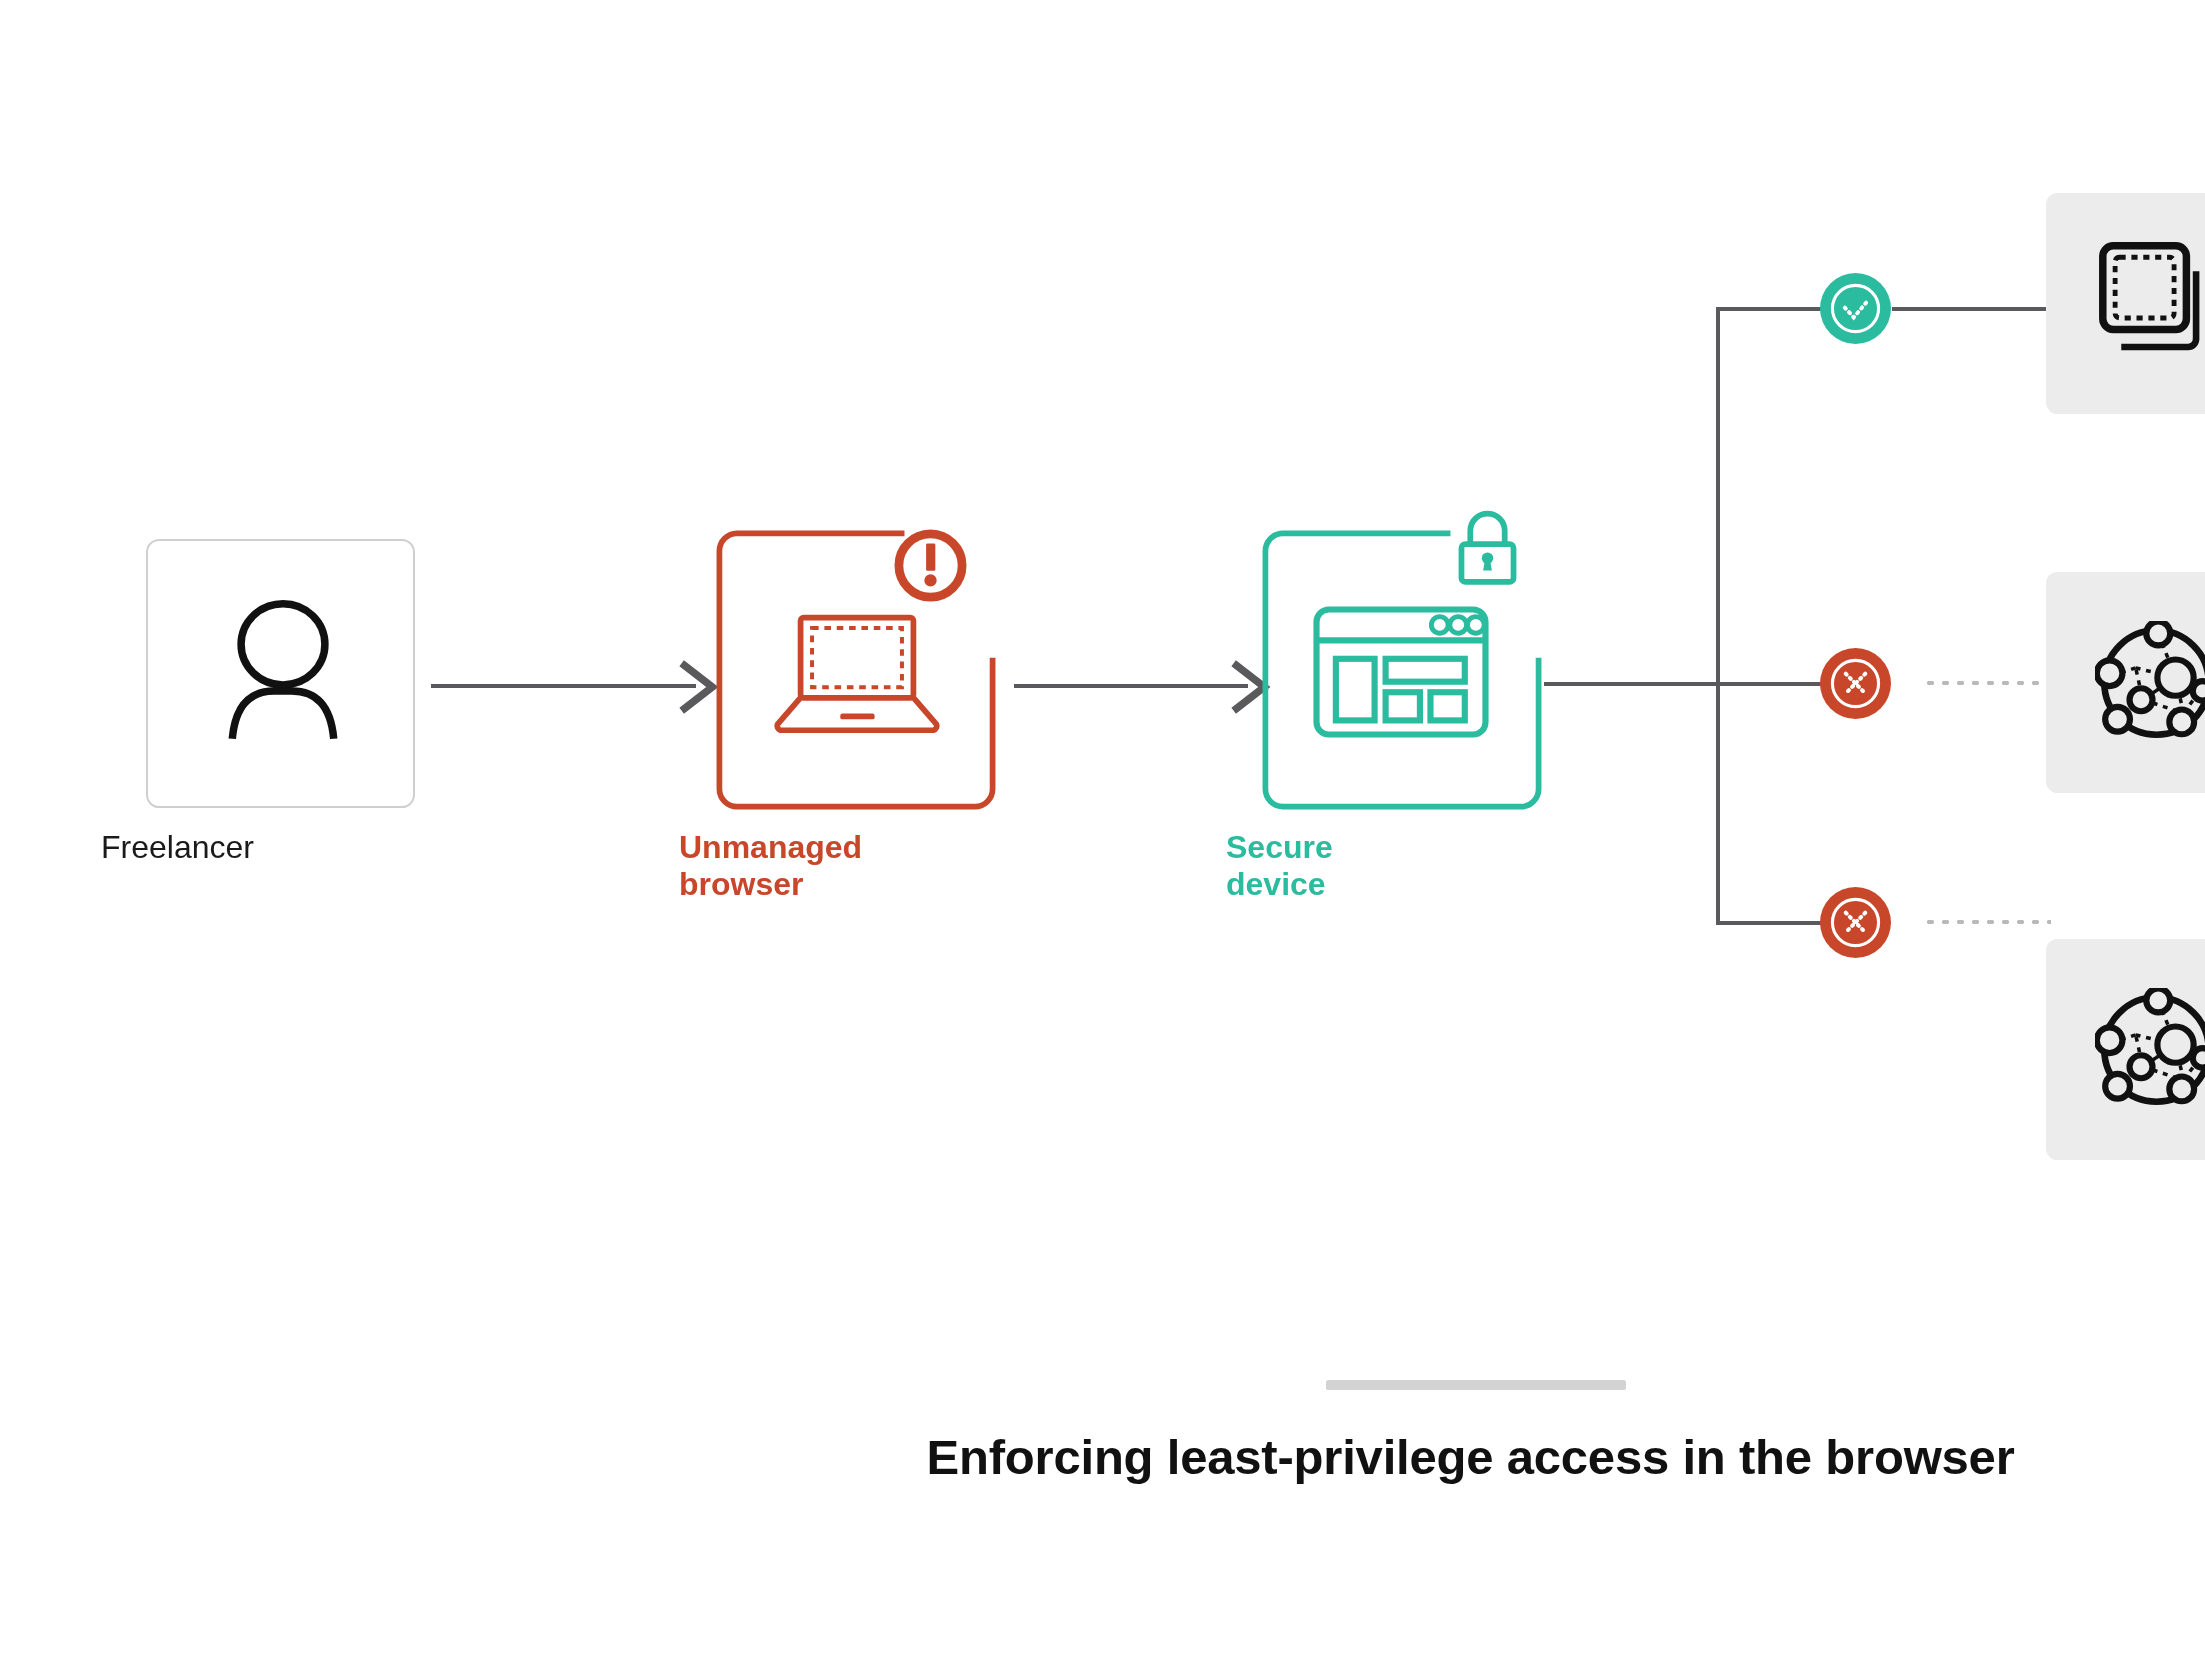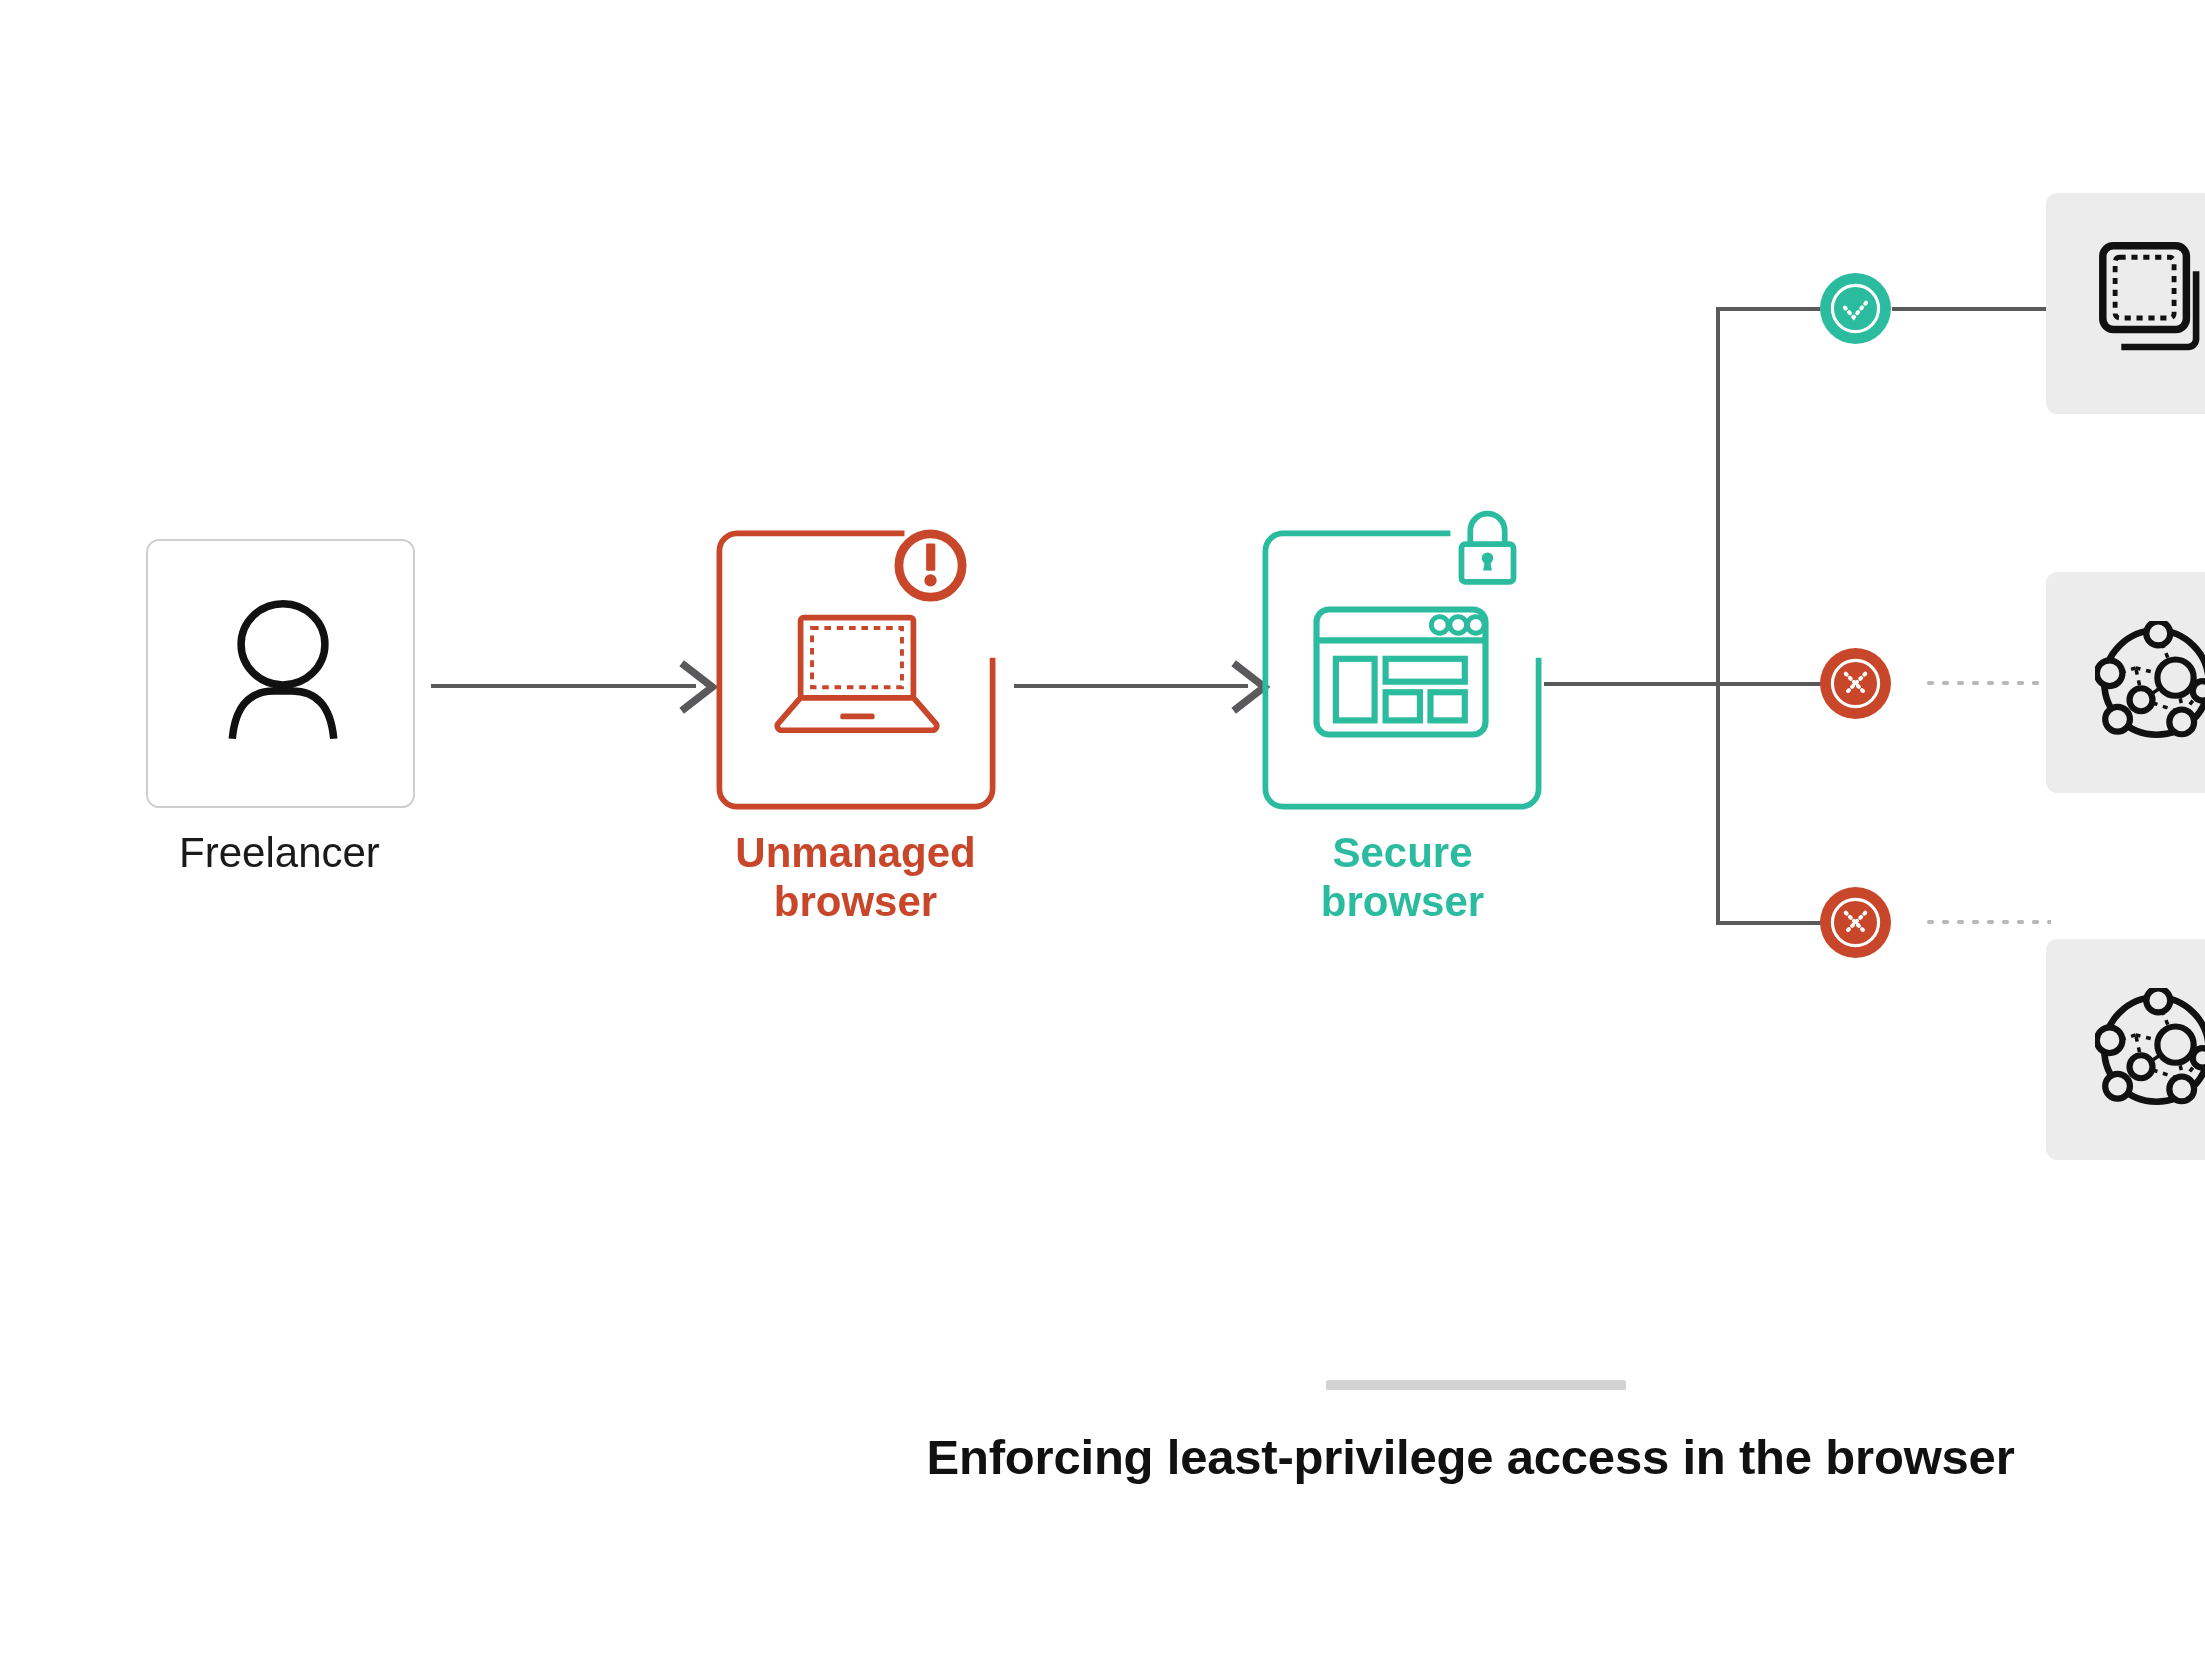--- a/index.html
+++ b/index.html
@@ -18,23 +18,22 @@
     position:absolute;
     box-sizing:border-box;
     border-radius:13.2px;
   }
   .card-plain{
     border:2.6px solid #cfcfcf;
     background:#ffffff;
   }
   .node-label{
     position:absolute;
-    text-align:center;
     color:#1a1a1a;
-    font-size:42px;
+    font-size:32px;
     line-height:1.16;
     white-space:pre-line;
   }
   .node-label.strong{font-weight:bold;}
 
   .icon-wrap{position:absolute;display:block;}
 
   
   .tile{
     position:absolute;
@@ -158,21 +157,21 @@
         <circle cx="288" cy="43" r="19" fill="none" stroke="#2bbb9e" stroke-width="11"></circle>
         <circle cx="330" cy="43" r="19" fill="none" stroke="#2bbb9e" stroke-width="11"></circle>
         <circle cx="370" cy="43" r="19" fill="none" stroke="#2bbb9e" stroke-width="11"></circle>
         <rect x="52" y="120" width="88" height="140" fill="none" stroke="#2bbb9e" stroke-width="14"></rect>
         <rect x="165" y="120" width="180" height="52" fill="none" stroke="#2bbb9e" stroke-width="14"></rect>
         <rect x="165" y="196" width="78" height="64" fill="none" stroke="#2bbb9e" stroke-width="14"></rect>
         <rect x="267" y="196" width="78" height="64" fill="none" stroke="#2bbb9e" stroke-width="14"></rect>
       </svg>
     </span>
     <div class="node-label strong" style="left:1226px;top:829px;width:353px;color:#2bbb9e;">Secure
-browser</div>
+device</div>
   </div>
 
   <div>
 
     <div class="conn conn-h" style="left:1544px;top:682px;width:176px;"></div>
 
     <div class="conn conn-v" style="left:1716px;top:307px;height:617px;"></div>
 
     <div class="conn conn-h" style="left:1716px;top:307px;width:106px;"></div>
 

